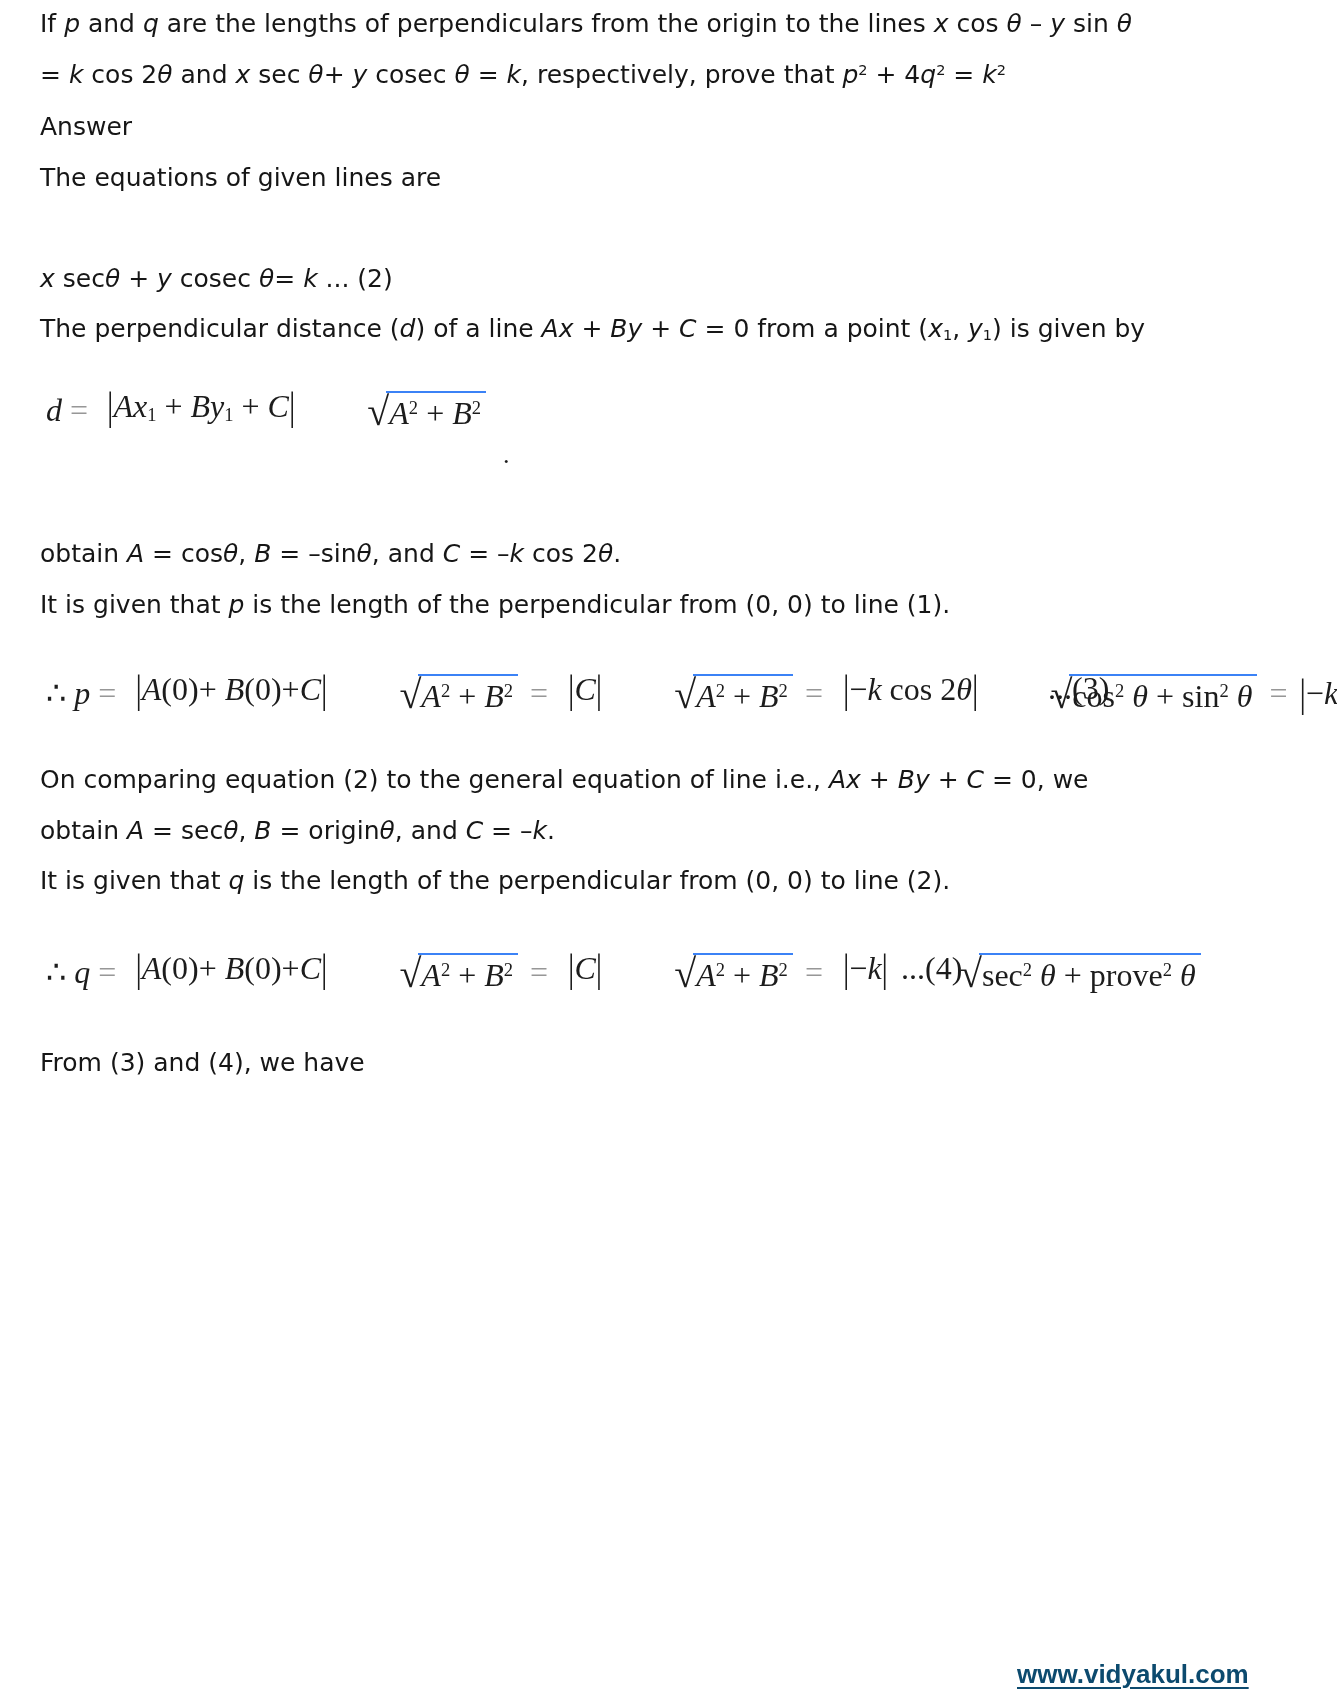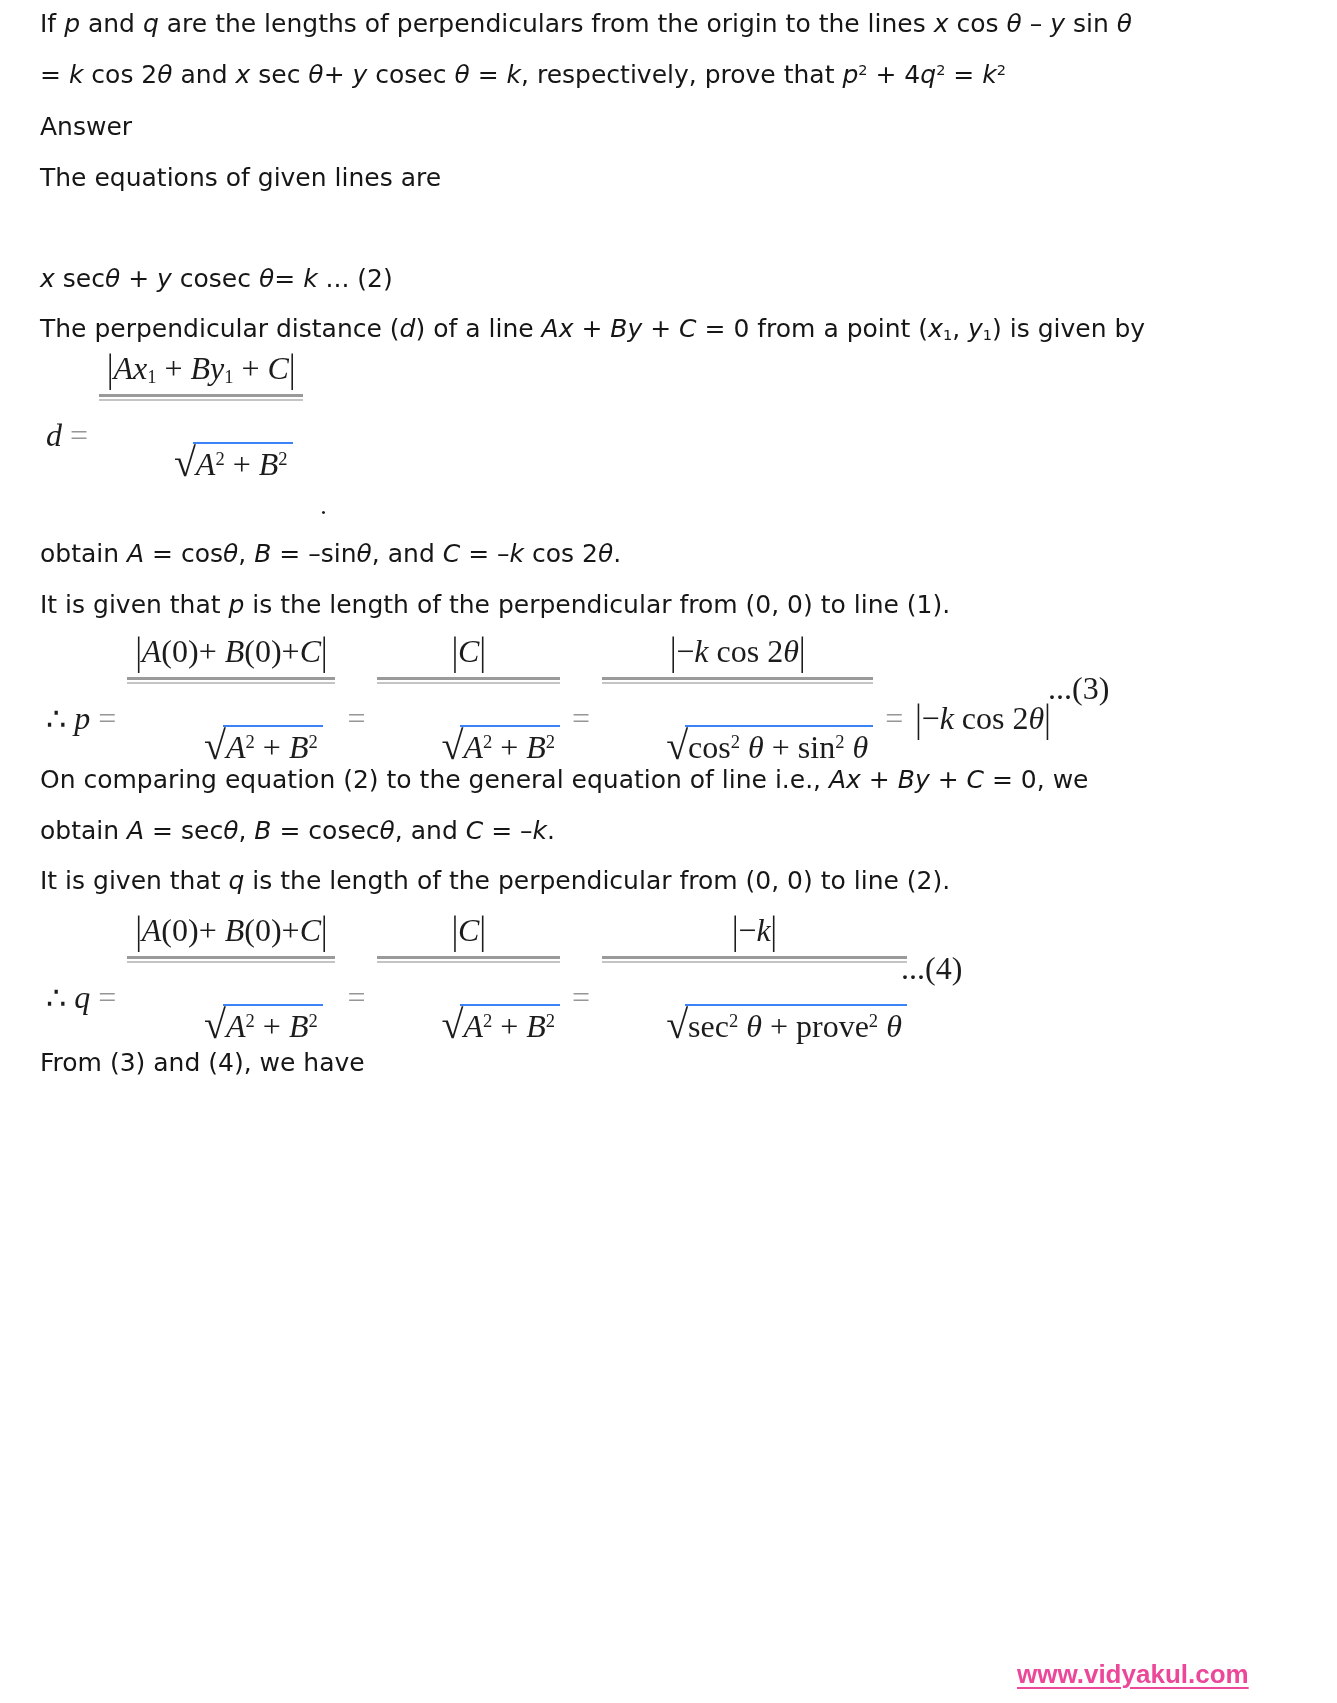--- a/index.html
+++ b/index.html
@@ -33,21 +33,21 @@
     align-items:center;
     gap:11px;
     font-family:"Liberation Serif", "DejaVu Serif", serif;
     font-size:32px;
     color:#1c1c1c;
     white-space:nowrap;
   }
   .formula span { white-space:pre; }
   .mpart { display:inline-flex; align-items:center; }
   .feq { color:#979797; padding:0 1px; }
-  .frac { display:inline-flex; flex-direction:column; align-items:center; }
+  .frac { display:inline-flex; flex-direction:row; align-items:center; }
   .fnum { padding:0 8px 7px; }
   .fbar {
     align-self:stretch;
     height:7px;
     box-sizing:border-box;
     border-top:3px solid #9a9a9a;
     border-bottom:2px solid #c4c4c4;
   }
   .fden { padding-top:4px; }
   .sqrt { display:inline-flex; align-items:flex-start; }
@@ -62,21 +62,21 @@
     white-space:nowrap;
   }
 
   
   .footer-link {
     position:absolute;
     left:1017px; top:1659px;
     font-family:"Liberation Sans", "DejaVu Sans", sans-serif;
     font-weight:bold;
     font-size:26px;
-    color:#ec4899;
+    color:#0c4a6e;
     text-decoration:underline;
     text-decoration-thickness:2px;
     text-underline-offset:4px;
     cursor:pointer;
     white-space:nowrap;
   }
 </style>
 </head>
 <body>
 
@@ -140,21 +140,21 @@
           <span class="rad"><span>cos</span><span class="sup">2</span><span> </span><span class="i">θ</span><span> + sin</span><span class="sup">2</span><span> </span><span class="i">θ</span></span>
         </span>
       </span>
     </span>
     <span class="feq">=</span>
     <span class="mpart"><span class="vb">|</span><span>−</span><span class="i">k</span><span> cos 2</span><span class="i">θ</span><span class="vb">|</span></span>
   </div>
   <span class="ftag" style="left:1048px; top:670px;">...(3)</span>
 
   <div class="tline" style="top:763px"><span>On comparing equation (2) to the general equation of line i.e., </span><span class="i">Ax</span><span> + </span><span class="i">By</span><span> + </span><span class="i">C</span><span> = 0, we</span></div>
-  <div class="tline" style="top:814px"><span>obtain </span><span class="i">A</span><span> = sec</span><span class="i">θ</span><span>, </span><span class="i">B</span><span> = cosec</span><span class="i">θ</span><span>, and </span><span class="i">C</span><span> = –</span><span class="i">k</span><span>.</span></div>
+  <div class="tline" style="top:814px"><span>obtain </span><span class="i">A</span><span> = sec</span><span class="i">θ</span><span>, </span><span class="i">B</span><span> = origin</span><span class="i">θ</span><span>, and </span><span class="i">C</span><span> = –</span><span class="i">k</span><span>.</span></div>
   <div class="tline" style="top:864px"><span>It is given that </span><span class="i">q</span><span> is the length of the perpendicular from (0, 0) to line (2).</span></div>
 
   <div class="formula" style="left:46px; top:912px;">
     <span class="mpart"><span>∴ </span><span class="i">q</span><span> </span><span class="g">=</span></span>
     <span class="frac">
       <span class="fnum"><span class="vb">|</span><span class="i">A</span><span>(0)+ </span><span class="i">B</span><span>(0)+</span><span class="i">C</span><span class="vb">|</span></span>
       <span class="fbar"></span>
       <span class="fden">
         <span class="sqrt">
           <span class="rsign">√</span>

